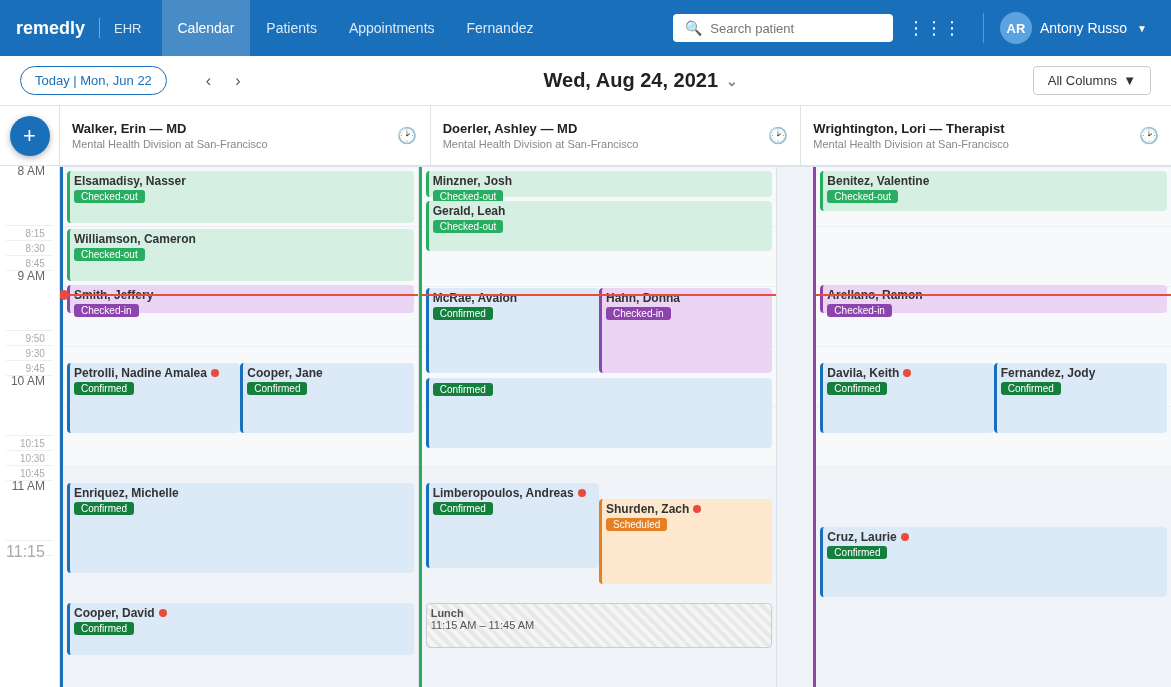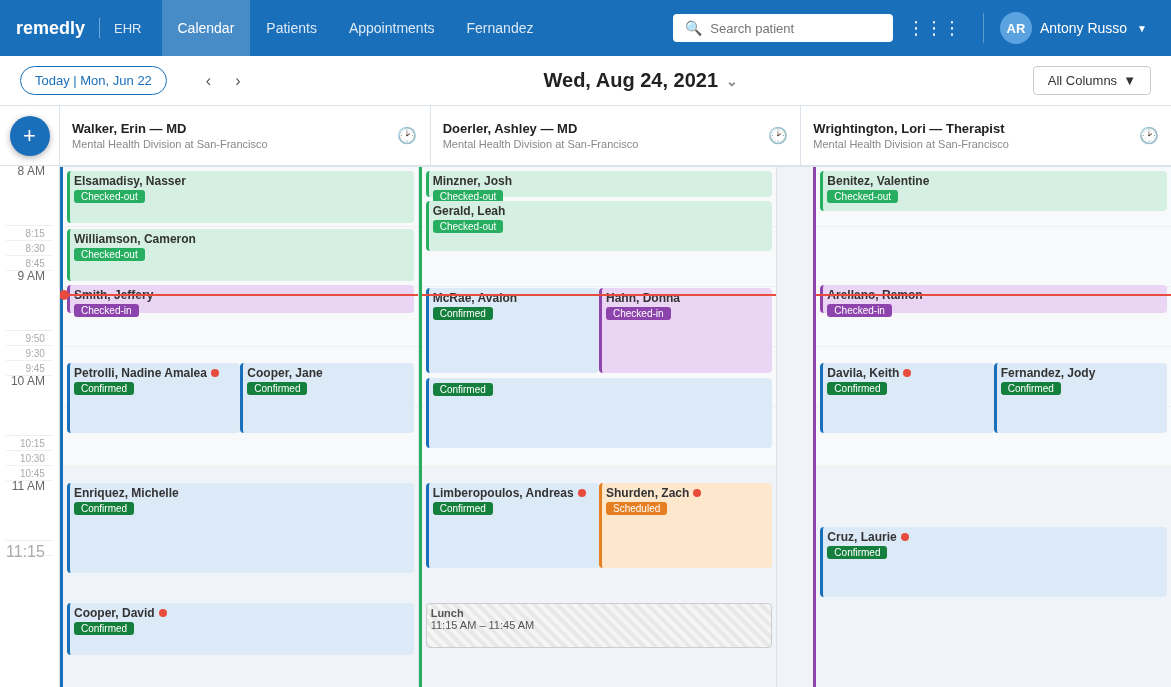--- a/index.html
+++ b/index.html
@@ -504,21 +504,21 @@
 
             <div class="appt-block bg-light" style="top:211px; height:70px; position:absolute; left:4px; right:4px;">
               <span class="status-badge status-confirmed">Confirmed</span>
             </div>
 
             <div class="appt-block bg-light" style="top:316px; height:85px; position:absolute; left:4px; right:50%;">
               <div class="appt-name" style="display:flex;align-items:center;">Limberopoulos, Andreas <span class="dot-red"></span></div>
               <span class="status-badge status-confirmed">Confirmed</span>
             </div>
 
-            <div class="appt-block bg-orange" style="top:316px; height:85px; position:absolute; left:50%; right:4px;">
+            <div class="appt-block bg-orange" style="top:332px; height:85px; position:absolute; left:50%; right:4px;">
               <div class="appt-name" style="display:flex;align-items:center;">Shurden, Zach <span class="dot-red"></span></div>
               <span class="status-badge status-scheduled">Scheduled</span>
             </div>
 
             <div class="appt-block bg-lunch" style="top:436px; height:45px; position:absolute; left:4px; right:4px;">
               <div class="lunch-label"><strong>Lunch</strong></div>
               <div class="lunch-label">11:15 AM – 11:45 AM</div>
             </div>
           </div>
         </div>

